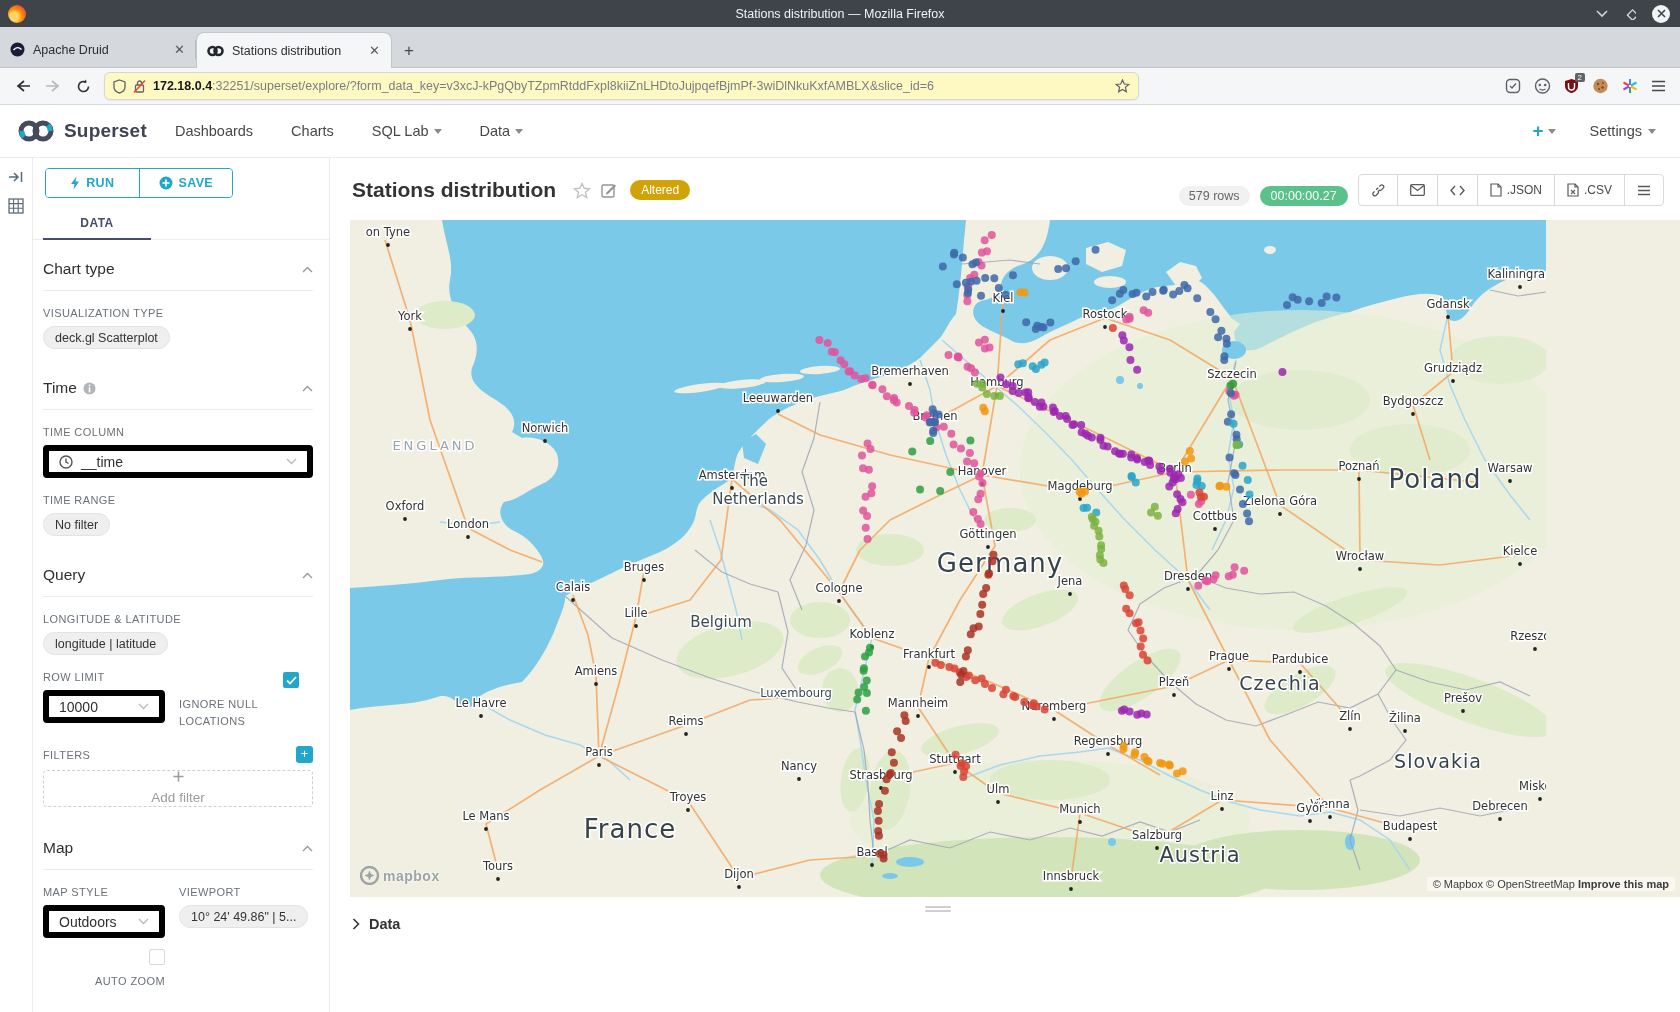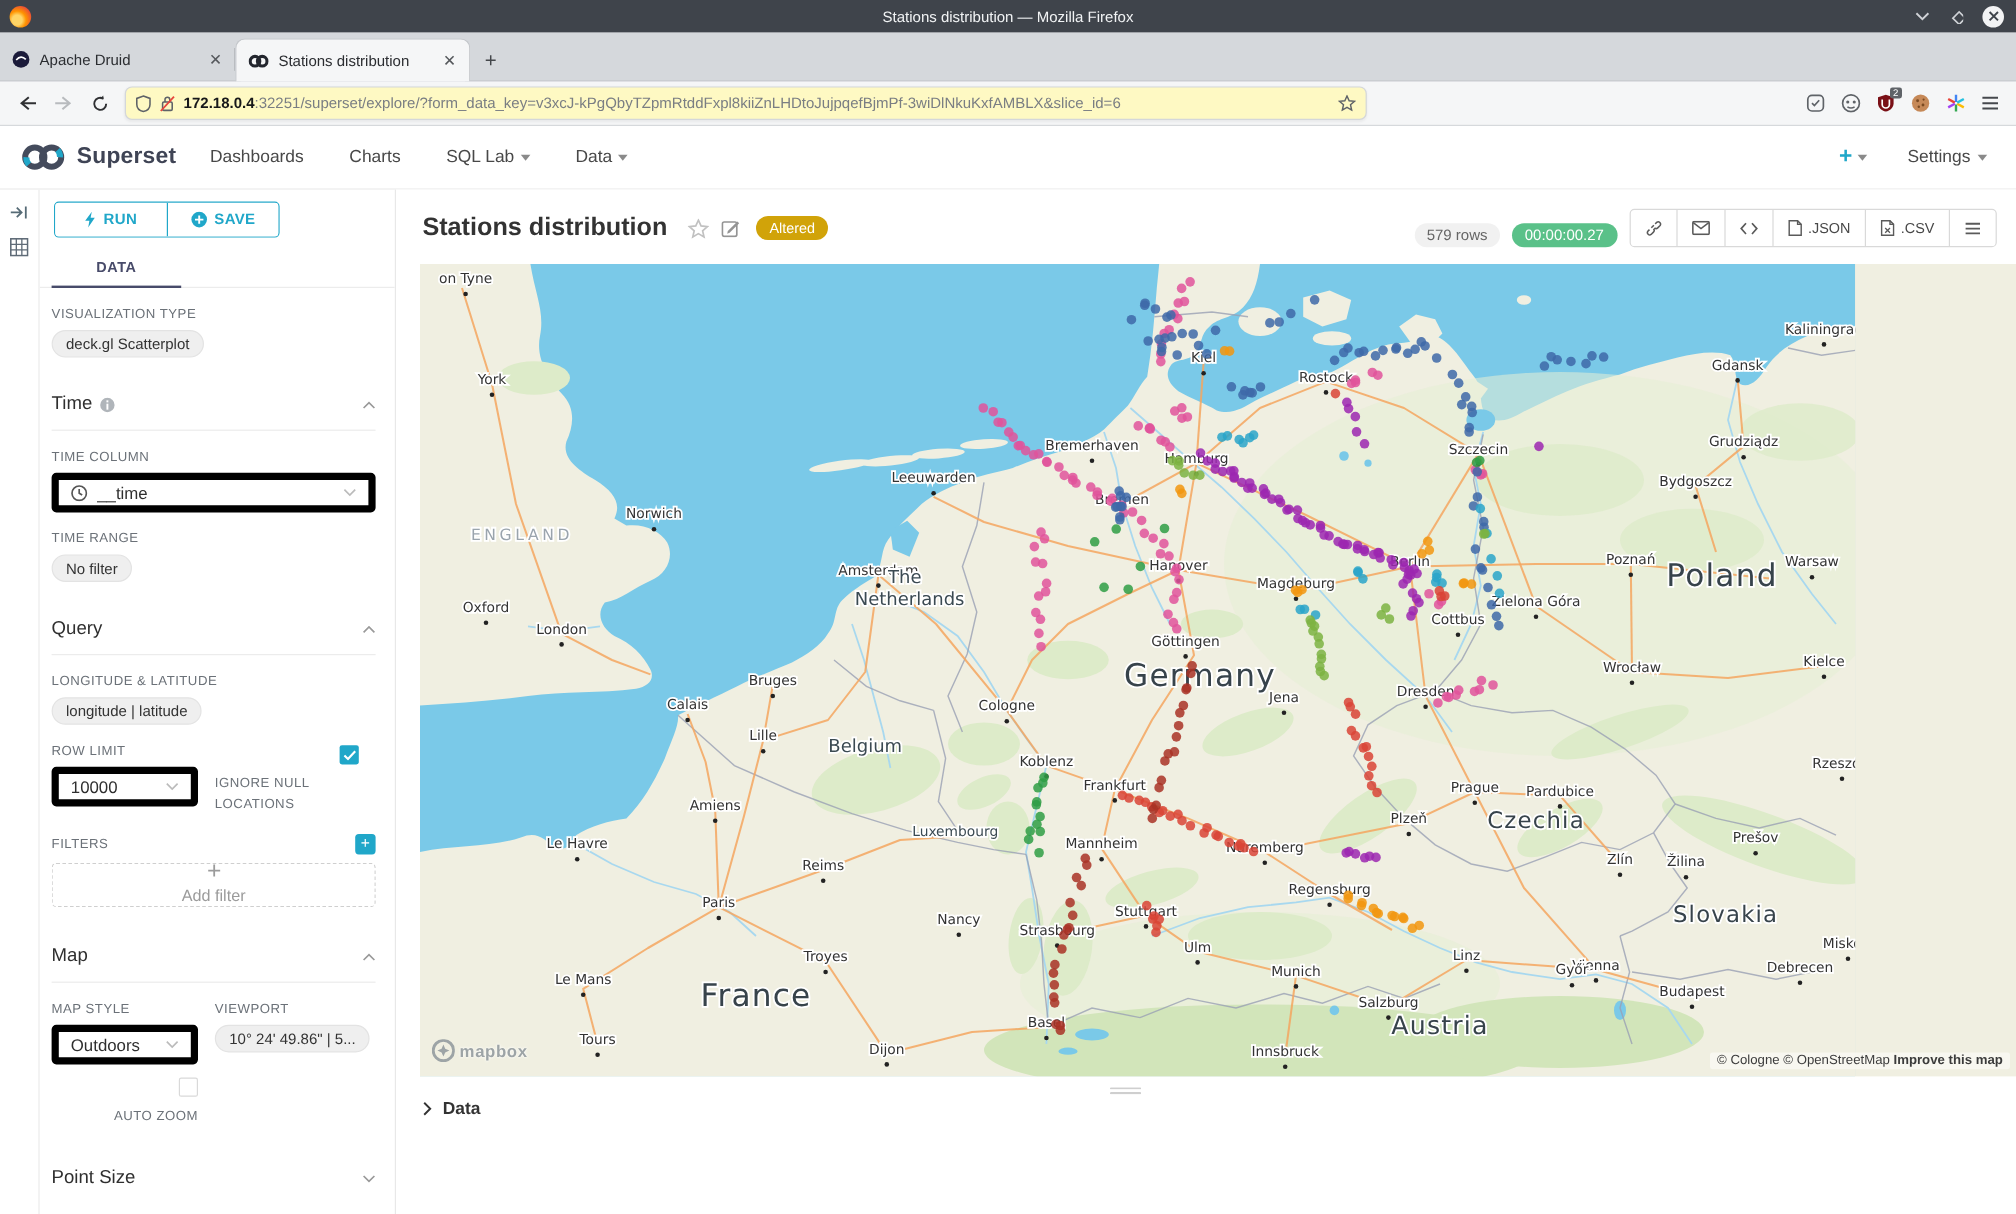--- a/index.html
+++ b/index.html
@@ -303,20 +303,26 @@
           <span>SAVE</span>
         </div>
       </div>
 
       <div class="ptabs">
         <span class="ptab">DATA</span>
         <span class="ptab-line"></span>
       </div>
 
       
+      <div class="sect-head">
+        <span class="sect-title">Chart type</span>
+        <svg width="11" height="7">
+            <polyline points="1,6 5.5,1.5 10,6" fill="none" stroke="#999" stroke-width="1.4"></polyline>
+          </svg>
+      </div>
       <div class="ctl-label">VISUALIZATION TYPE</div>
       <span class="pill">deck.gl Scatterplot</span>
 
       
       <div class="sect-head" style="margin-top:10px;">
         <span class="sect-title">
             <span>Time</span>
           <svg width="13" height="13">
               <circle cx="6.5" cy="6.5" r="6" fill="#b0b5ba"></circle>
               <rect x="5.7" y="5.4" width="1.6" height="5" fill="#fff"></rect>
@@ -1132,21 +1138,21 @@
             <circle cx="807.8634434541067" cy="295.8419569651286" r="4" fill="#7cb342" fill-opacity="0.85"></circle>
           </svg>
         <div class="map-logo">
           <svg width="19" height="19">
               <circle cx="9.5" cy="9.5" r="8.5" fill="none" stroke="#8f979c" stroke-width="2.4"></circle>
               <path d="M9.5 4.5 L11 8 L14.5 9.5 L11 11 L9.5 14.5 L8 11 L4.5 9.5 L8 8 Z" fill="#8f979c"></path>
             </svg>
           <span>mapbox</span>
         </div>
         <div class="map-attrib">
-          <span>© Cologne</span>
+          <span>© Mapbox</span>
           <span>© OpenStreetMap</span>
           <b>Improve this map</b>
         </div>
       </div>
 
       <div class="grip">
           <i></i>
           <i></i>
         </div>
       <div class="data-expander">

